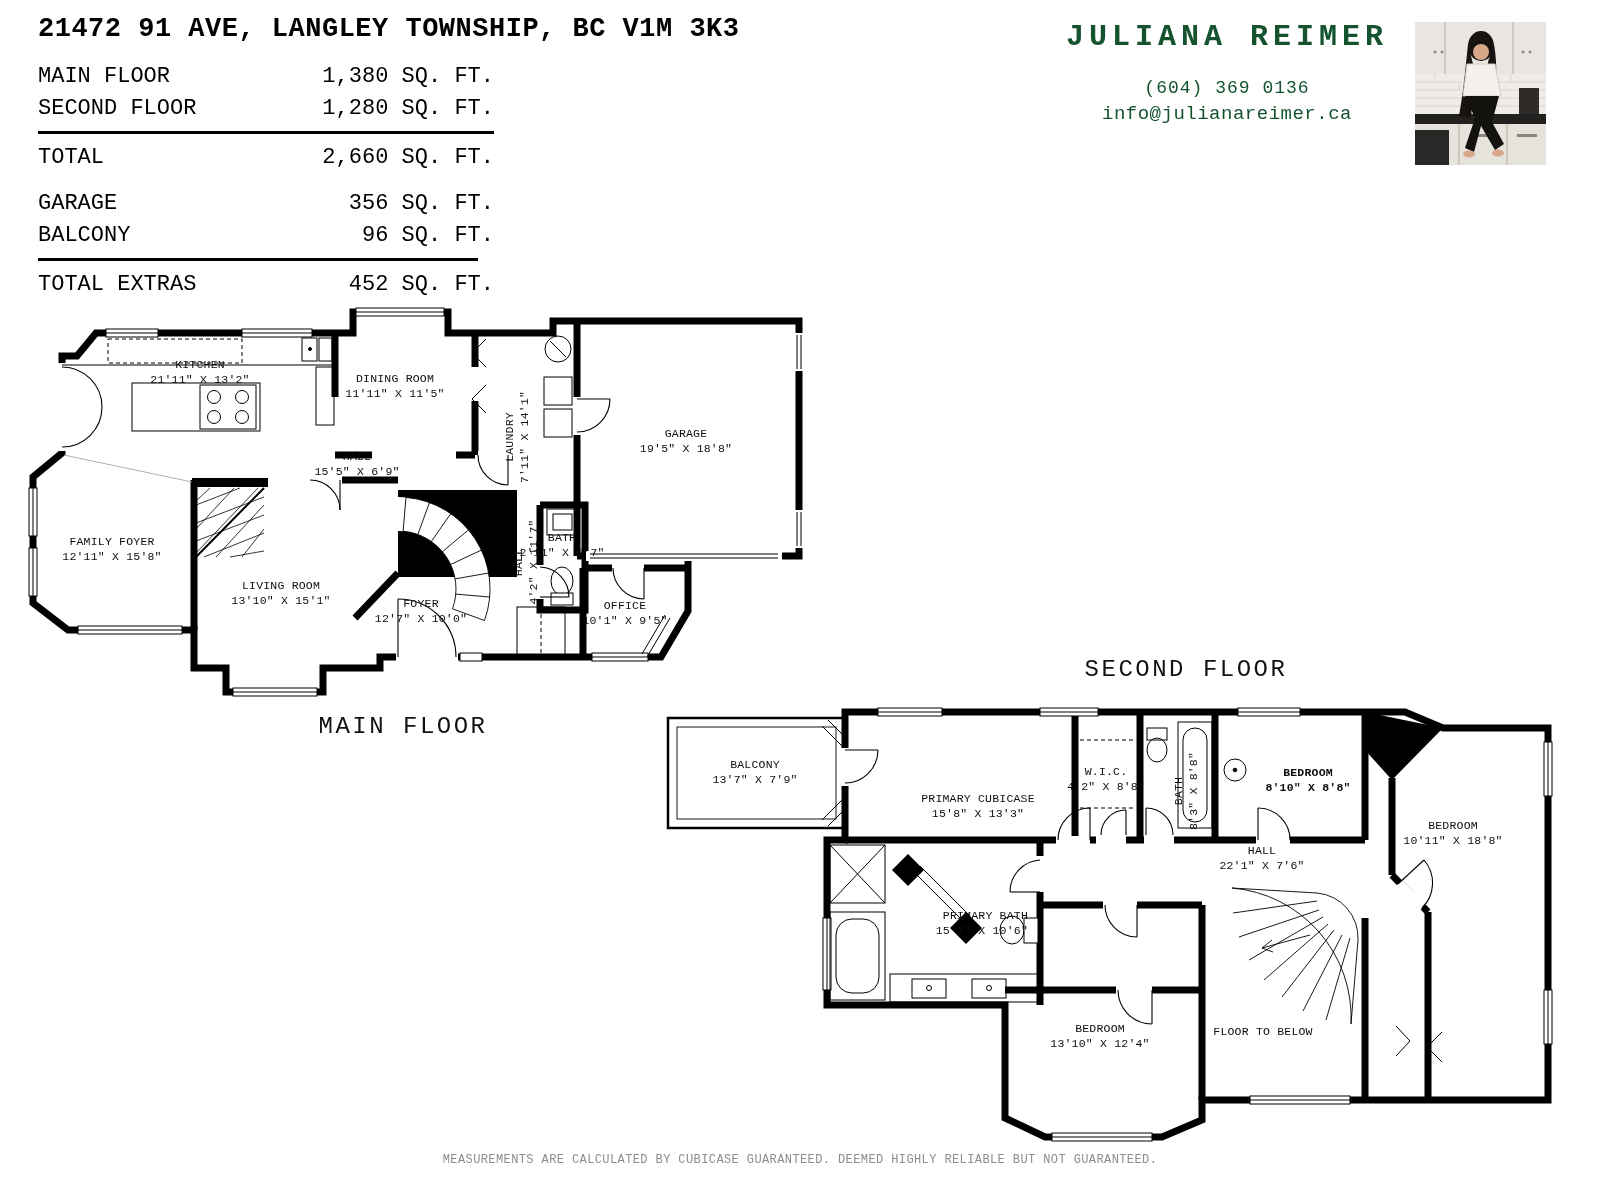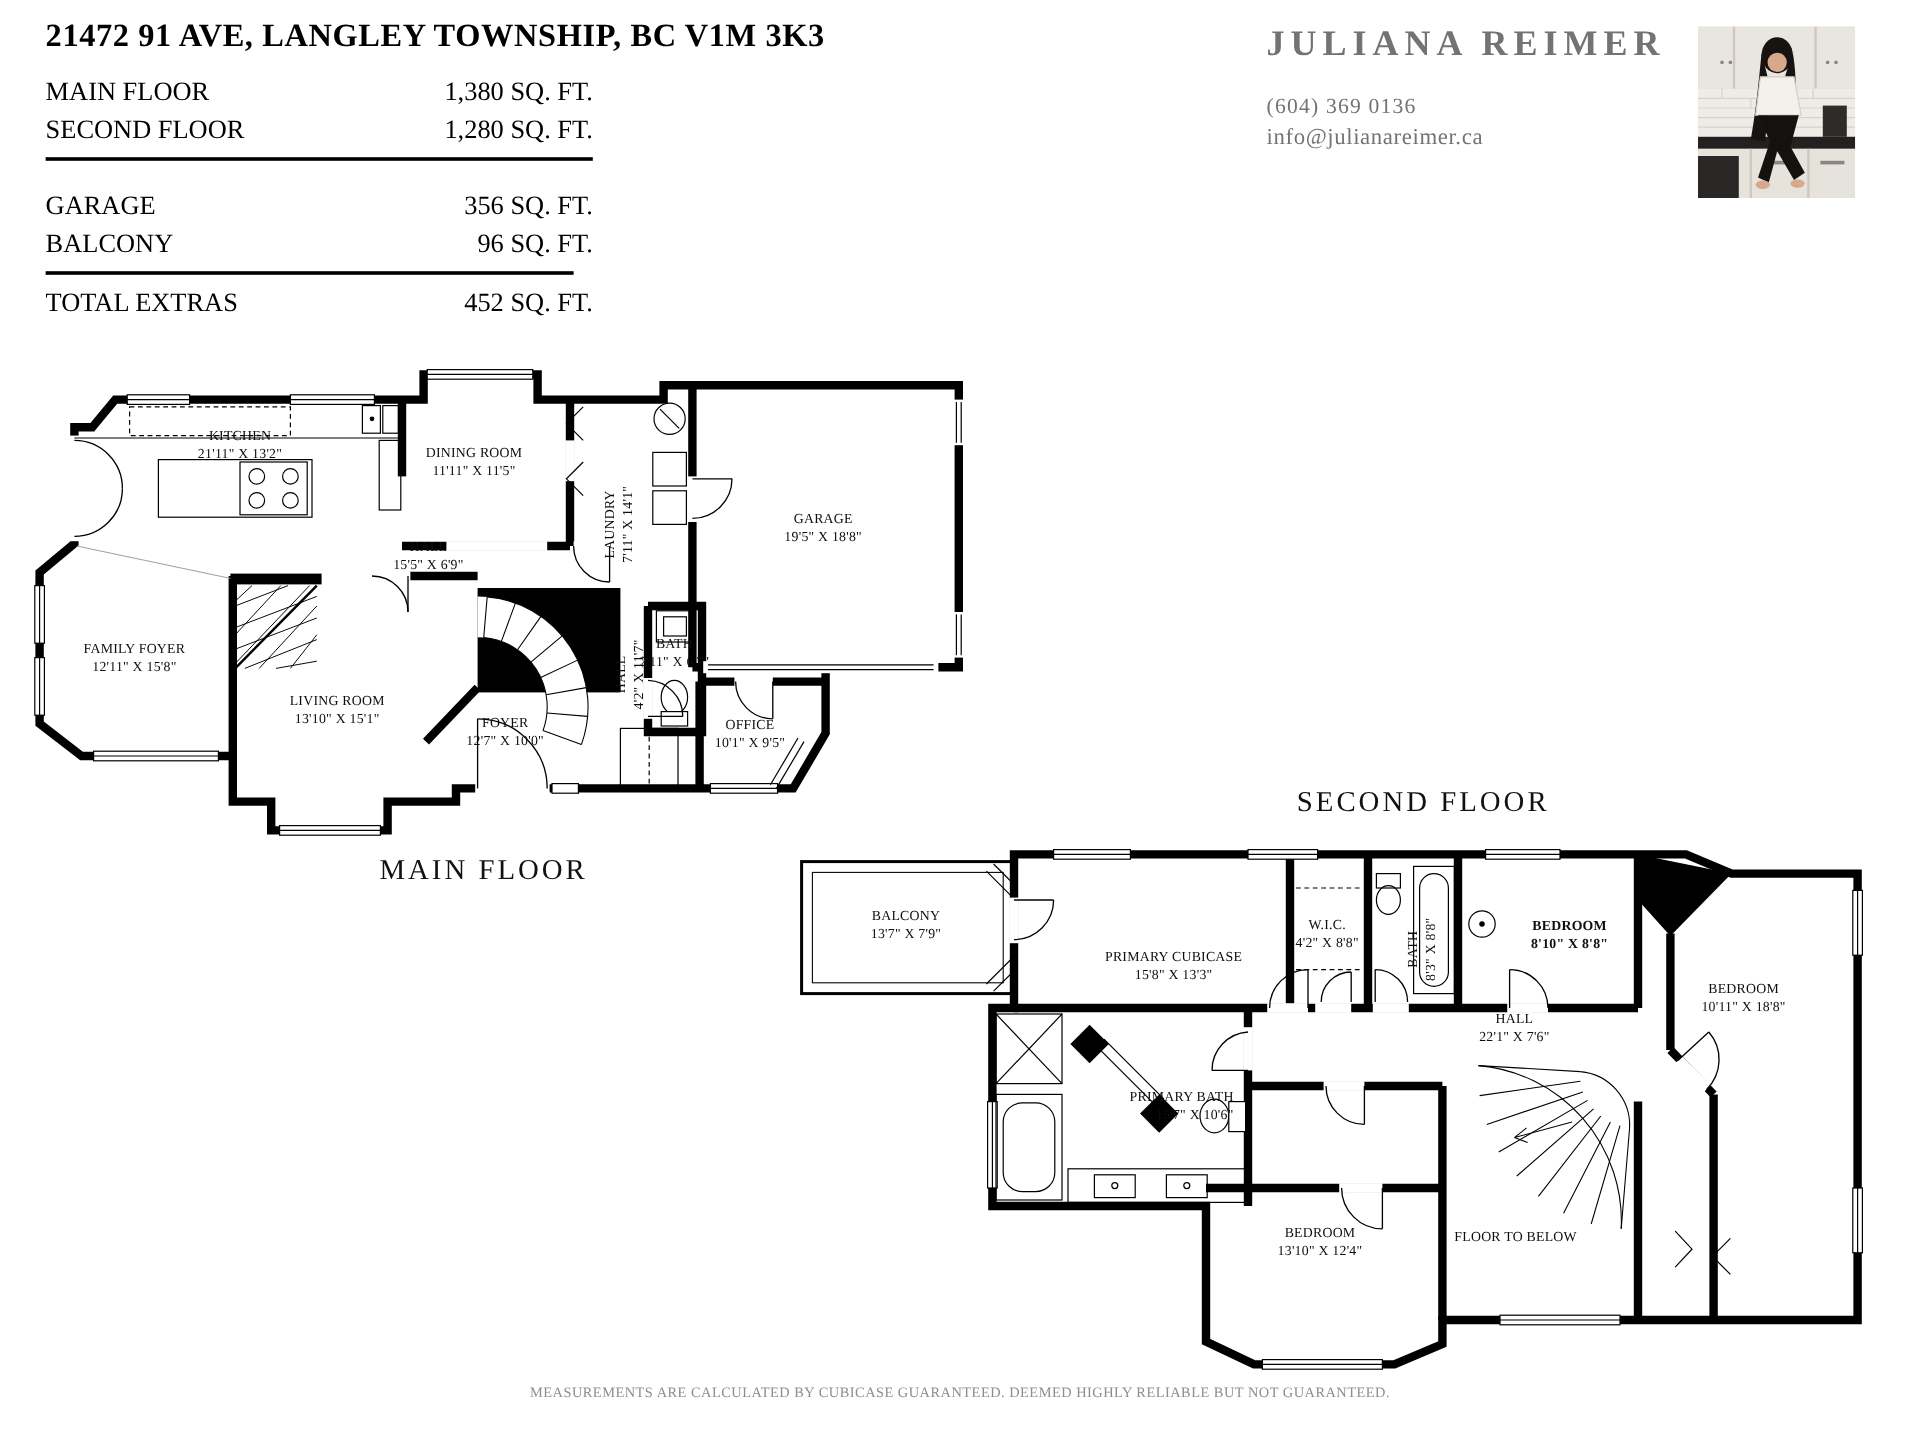--- a/index.html
+++ b/index.html
@@ -1,28 +1,28 @@
 <!DOCTYPE html>
 <html><head>
 <meta charset="utf-8">
 <style>
   html,body { margin:0; padding:0; background:#ffffff; }
   .page { position:relative; width:1600px; height:1200px; background:#fff;
-          font-family:Liberation Serif, serif; overflow:hidden; color:#000; }
+          font-family:Liberation Mono, monospace; overflow:hidden; color:#000; }
 
   .title { position:absolute; left:38px; top:14px; font-size:27px; font-weight:bold;
            letter-spacing:0.5px; }
 
   .areas { position:absolute; left:38px; top:60px; width:456px; font-size:22px; }
   .arow  { display:flex; justify-content:space-between; align-items:center; height:32px; }
   .divider { height:3px; background:#000; margin:7px 0; width:456px; }
   .divider.d2 { width:440px; }
   .spacer { height:14px; }
 
-  .agent { position:absolute; top:20px; right:212px; text-align:left; color:#737373; }
+  .agent { position:absolute; top:20px; right:212px; text-align:center; color:#14532d; }
   .agent .name  { font-size:30px; font-weight:bold; letter-spacing:5px; white-space:nowrap; }
   .agent .role  { font-size:21px; letter-spacing:2.5px; margin-top:8px; }
   .agent .phone { font-size:18px; margin-top:24px; letter-spacing:1px; }
   .agent .email { font-size:19px; margin-top:5px; letter-spacing:0.5px; }
   .photo { position:absolute; left:1415px; top:22px; width:131px; height:143px; }
 
   .plan { position:absolute; }
   .caption { position:absolute; font-size:24px; letter-spacing:2.5px; color:#111;
              transform:translate(-50%,-50%); white-space:nowrap; }
 
@@ -46,20 +46,24 @@
   <div class="areas">
     <div class="arow">
       <span>MAIN FLOOR</span>
       <span>1,380 SQ. FT.</span>
     </div>
     <div class="arow">
       <span>SECOND FLOOR</span>
       <span>1,280 SQ. FT.</span>
     </div>
     <div class="divider"></div>
+    <div class="arow">
+      <span>TOTAL</span>
+      <span>2,660 SQ. FT.</span>
+    </div>
     <div class="spacer"></div>
     <div class="arow">
       <span>GARAGE</span>
       <span>356 SQ. FT.</span>
     </div>
     <div class="arow">
       <span>BALCONY</span>
       <span>96 SQ. FT.</span>
     </div>
     <div class="divider d2"></div>

